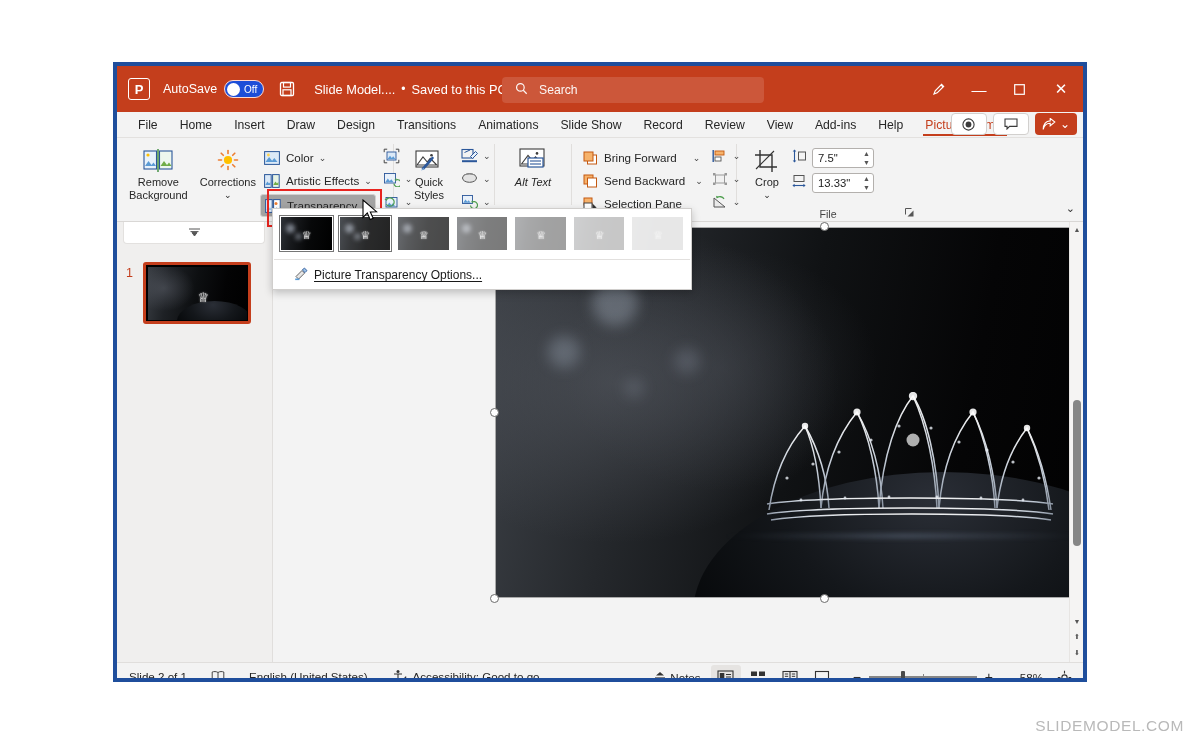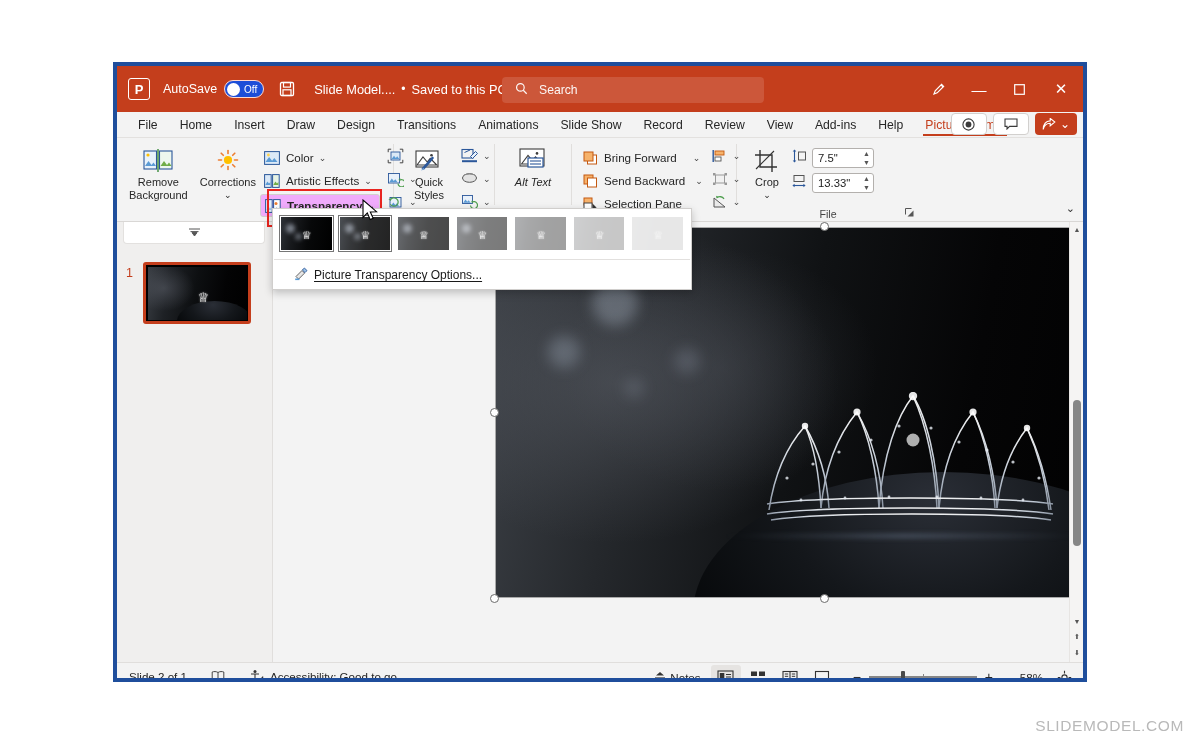--- a/index.html
+++ b/index.html
@@ -118,21 +118,21 @@
     width: 62px; height: 20px; border: 1px solid #b3b0ad; border-radius: 3px;
     background: #fff; font-size: 11.3px; color: #222; display:flex; align-items:center;
     padding-left: 5px; position:relative;
   }
   .spin { position:absolute; right: 3px; top: 0px; display:flex; flex-direction:column;
           font-size:7px; line-height:9px; color:#555;}
   .ribbon-collapse { position:absolute; right: 8px; bottom: 6px; font-size: 11px; color:#333; }
 
   
   .transp-btn {
-    background: #f0abfc; border: 1px solid #d2d0ce; border-radius: 3px; font-weight: bold;
+    background: #a3a3a3; border: 1px solid #d2d0ce; border-radius: 3px;
   }
 
   
   .dropdown {
     position:absolute; left: 155px; top: 142px; width: 420px;
     background:#fff; border:1px solid #d0cecc; box-shadow: 0 3px 8px rgba(0,0,0,.22);
     z-index: 40;
   }
   .gallery { display:flex; gap: 8px; padding: 8px 8px 9px 8px; }
   .thumb {
@@ -738,20 +738,23 @@
       <div class="sb-item">
         <span>Slide 2 of 1</span>
       </div>
       <div class="sb-item">
         <svg width="14" height="14" viewBox="0 0 14 14">
             <path d="M7 2.5C5.5 1.3 2.5 1.4 1.2 2v9c1.3-.6 4.3-.7 5.8.5 1.5-1.2 4.5-1.1 5.8-.5V2c-1.3-.6-4.3-.7-5.8.5z" fill="none" stroke="#444" stroke-width="1"></path>
             <line x1="7" y1="2.5" x2="7" y2="11.5" stroke="#444" stroke-width="1"></line>
           </svg>
       </div>
       <div class="sb-item">
+        <span>English (United States)</span>
+      </div>
+      <div class="sb-item">
         <span>
           <svg width="15" height="14" viewBox="0 0 15 14">
               <circle cx="6" cy="2.4" r="1.5" fill="#333"></circle>
               <path d="M2 5h8M6 5v4M6 9l-2 4M6 9l2 4" stroke="#333" stroke-width="1.1" fill="none"></path>
               <path d="M9.5 9.5l1.6 1.8 3-3.6" stroke="#333" stroke-width="1.3" fill="none"></path>
             </svg>
         </span>
         <span>Accessibility: Good to go</span>
       </div>
 

